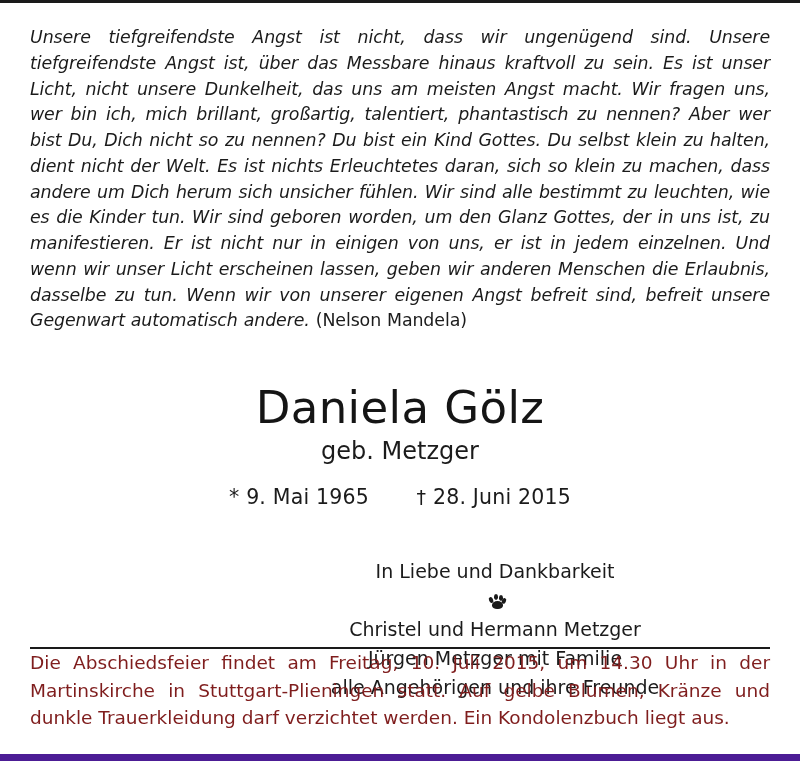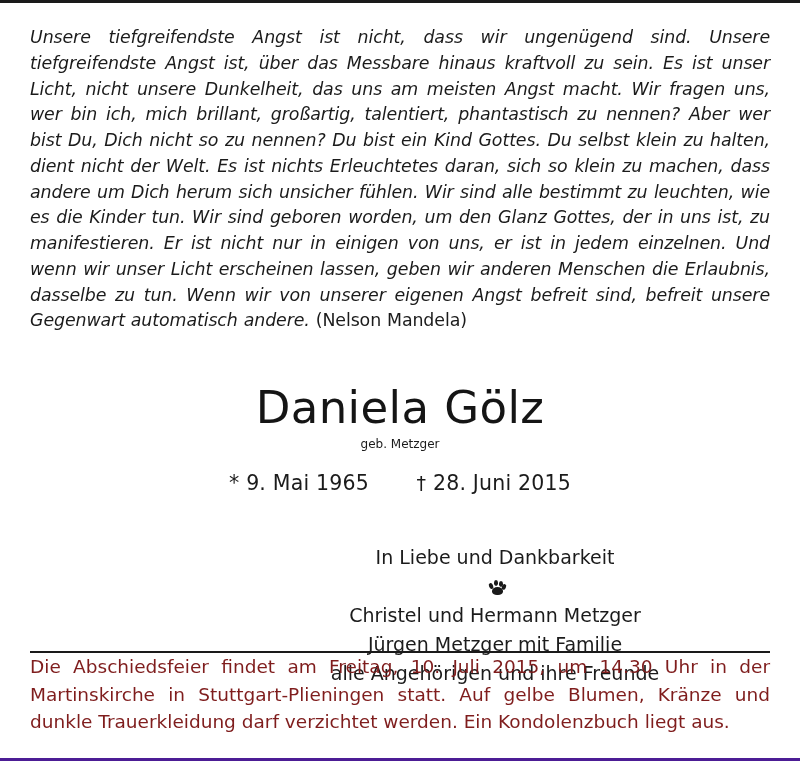--- a/index.html
+++ b/index.html
@@ -13,21 +13,21 @@
     font-family: "DejaVu Sans", sans-serif;
     color: #1a1a1a;
     overflow: hidden;
   }
   .obituary {
     position: relative;
     width: 800px;
     height: 761px;
     box-sizing: border-box;
     border-top: 3px solid #1a1a1a;
-    border-bottom: 3px solid #4c1d95;
+    border-bottom: 7px solid #4c1d95;
     padding: 22px 30px 0 30px;
     background: #ffffff;
   }
   
   .quote {
     font-style: italic;
     font-size: 17.4px;
     line-height: 1.48;
     text-align: justify;
     letter-spacing: -0.1px;
@@ -44,21 +44,21 @@
     margin-top: 50px;
   }
   .full-name {
     font-size: 45px;
     line-height: 1.05;
     font-weight: 400;
     letter-spacing: 0.4px;
     color: #151515;
   }
   .maiden-name {
-    font-size: 12px;
+    font-size: 24px;
     margin-top: 6px;
     color: #1b1b1b;
   }
   .dates {
     font-size: 20.5px;
     margin-top: 20px;
     color: #1b1b1b;
     letter-spacing: 0.2px;
   }
   .dates .sep {

